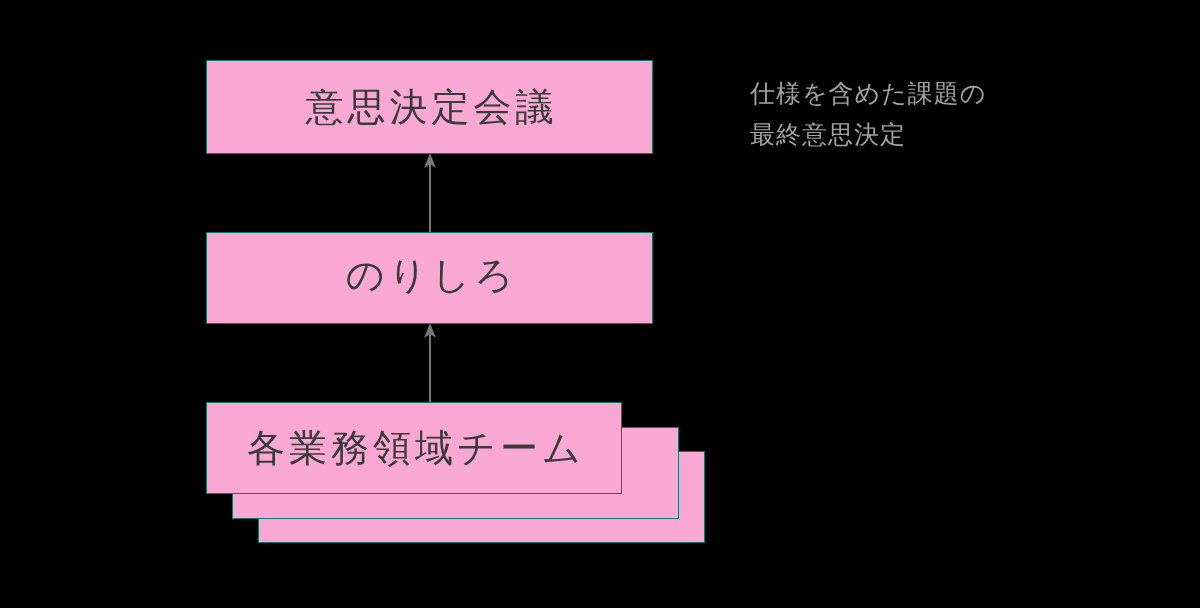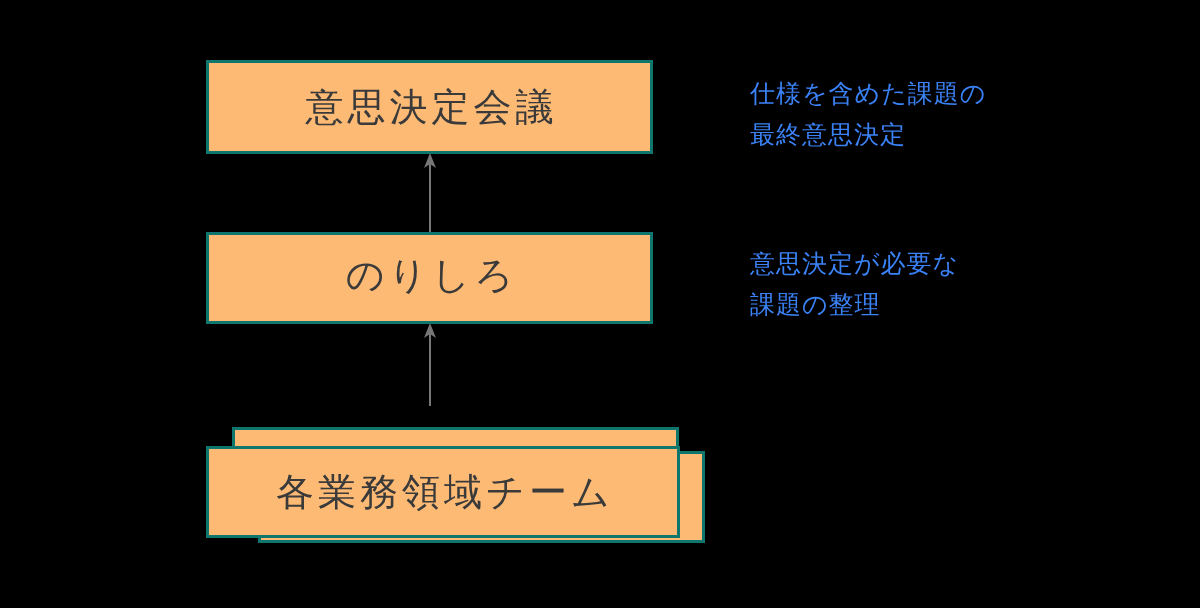--- a/index.html
+++ b/index.html
@@ -17,22 +17,22 @@
   #canvas {
     position: relative;
     width: 1200px;
     height: 608px;
     background: #000000;
   }
 
   
   .node {
     position: absolute;
-    background: #fdba74;
-    border: 3px solid #0f766e;
+    background: #f9a8d4;
+    border: 1px solid #0f766e;
     box-sizing: border-box;
     display: flex;
     align-items: center;
     justify-content: center;
   }
   .node-label {
     color: #3a3a3a;
     font-size: 38px;
     line-height: 1;
     letter-spacing: 4px;
@@ -40,37 +40,37 @@
     white-space: nowrap;
     font-weight: 400;
   }
 
   .node-decision   { left: 206px; top: 60px;  width: 447px; height: 94px; z-index: 6; }
   .node-norishiro  { left: 206px; top: 232px; width: 447px; height: 92px; z-index: 6; font-family: Liberation Mono, monospace; }
 
   
   .stack-back2 { left: 258px; top: 451px; width: 447px; height: 92px; z-index: 3; }
   .stack-back1 { left: 232px; top: 427px; width: 447px; height: 92px; z-index: 4; }
-  .node-team   { left: 206px; top: 402px; width: 474px; height: 92px; z-index: 5; margin-top: 44px; }
+  .node-team   { left: 206px; top: 402px; width: 416px; height: 92px; z-index: 5; }
 
   
   .arrow {
     position: absolute;
     left: 414px;
     width: 32px;
     z-index: 2;
   }
   .arrow-upper { top: 152px; height: 84px; }
   .arrow-lower { top: 322px; height: 84px; }
 
   
   .annotation {
     position: absolute;
     left: 750px;
-    color: #3b82f6;
+    color: #a3a3a3;
     font-size: 25px;
     line-height: 41px;
     letter-spacing: 1px;
     white-space: pre-line;
   }
   .anno-1 { top: 73px; }
   .anno-2 { top: 243px; }
   .anno-3 { top: 457px; }
 </style>
 </head>
@@ -102,17 +102,15 @@
 
   <div class="node stack-back2"></div>
   <div class="node stack-back1"></div>
   <div class="node node-team">
     <span class="node-label">各業務領域チーム</span>
   </div>
 
   <div class="annotation anno-1">仕様を含めた課題の
 最終意思決定</div>
 
-  <div class="annotation anno-2">意思決定が必要な
-課題の整理</div>
 
 
 </div>
 
 </body></html>

